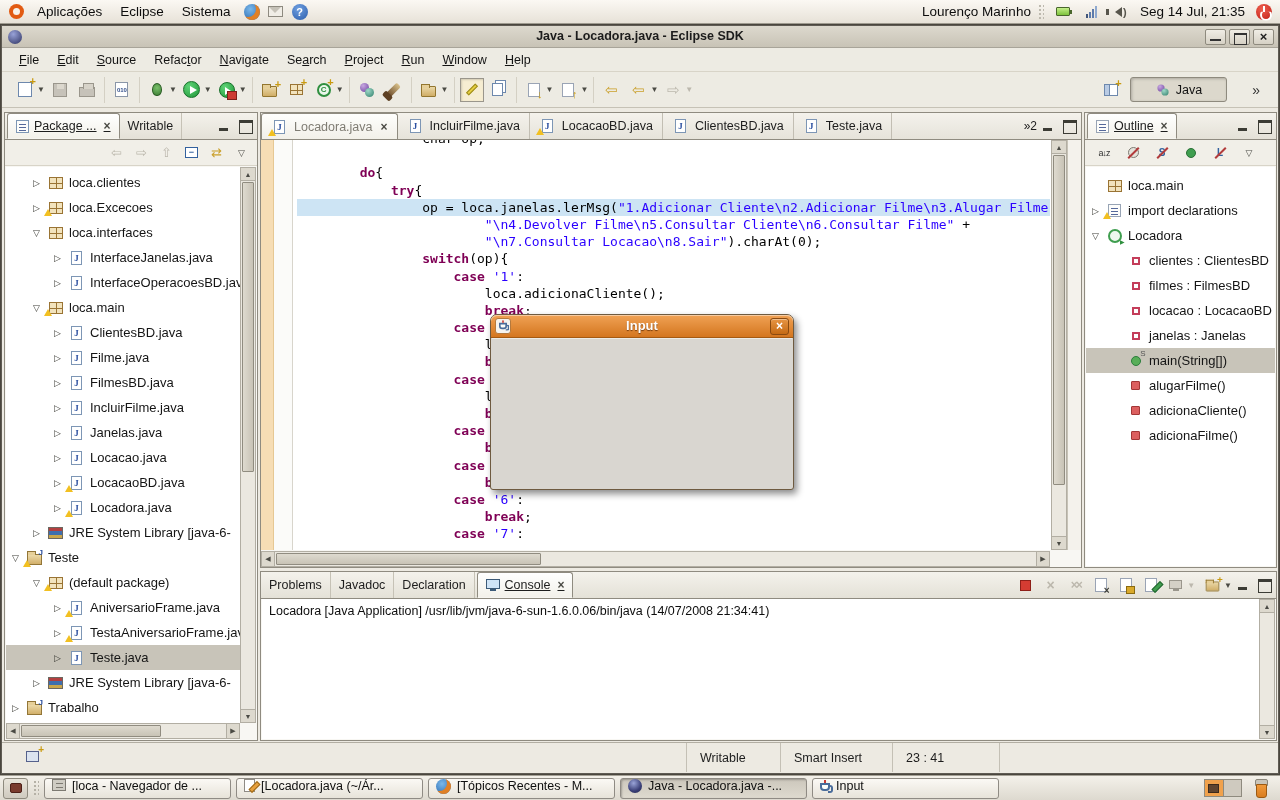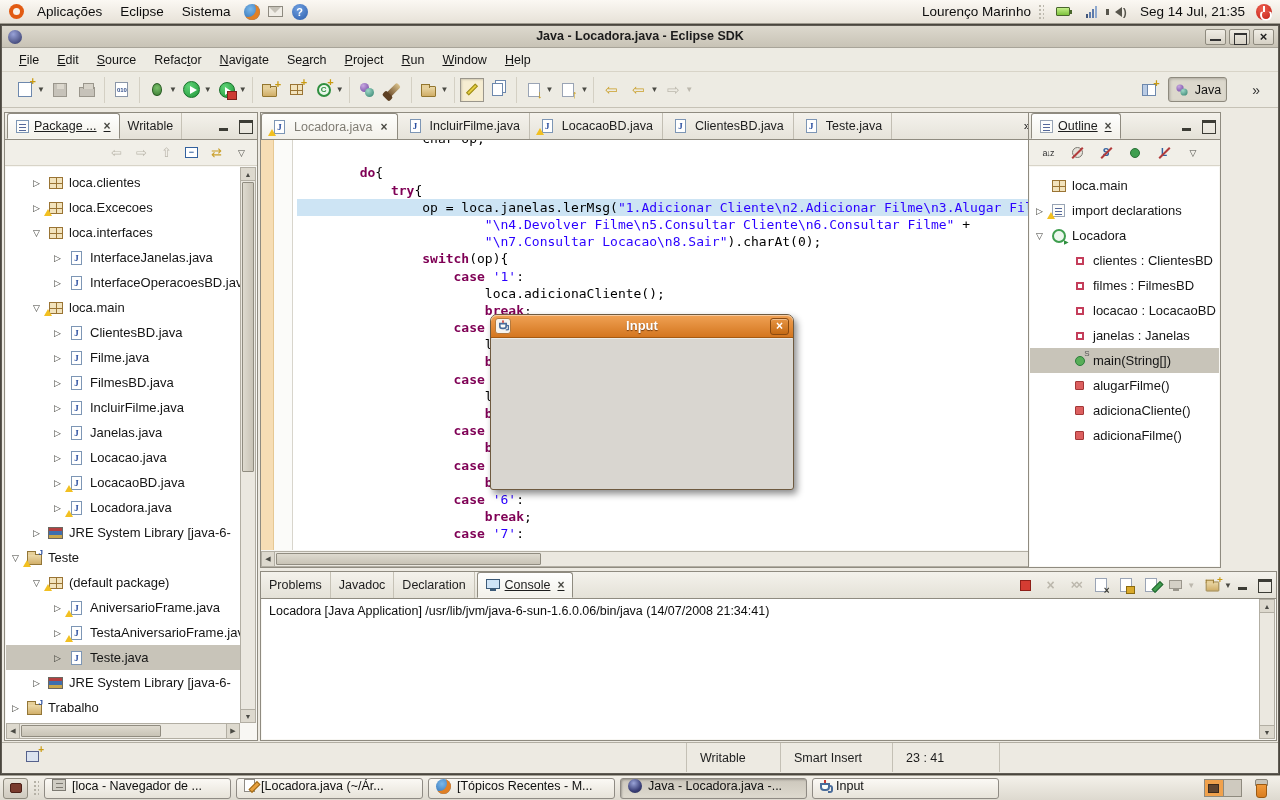--- a/index.html
+++ b/index.html
@@ -103,30 +103,30 @@
   .t-ann::after { position:absolute; right:-4px; bottom:-4px; font-size:11px; font-weight:bold; color:#c99a10; }
   .t-next::after { content:"↓"; }
   .t-prev::after { content:"↑"; }
   .t-lastedit::after { content:"⇦"; color:#caa02c; }
   .t-back::after { content:"⇦"; color:#caa02c; }
   .t-fwd::after { content:"⇨"; color:#bcb8ad; }
   .persp { margin-left:auto; display:flex; align-items:center; padding-right:8px; gap:7px; }
   .p-open { position:relative; width:14px; height:12px; background:#fff; border:1px solid #6d88ad; }
   .p-open::before { content:""; position:absolute; left:0; top:0; bottom:0; width:4px; background:#b9cbe4; border-right:1px solid #6d88ad; }
   .p-open::after { content:"+"; position:absolute; right:-5px; top:-8px; color:#c99a10; font-weight:bold; font-size:11px; }
-  .persp-btn { display:flex; align-items:center; gap:5px; height:25px; padding:0 5px; background:#dcd8cc;
+  .persp-btn { display:flex; align-items:center; gap:5px; height:25px; padding:0 24px; background:#dcd8cc;
     border:1px solid #8e8a7e; border-radius:3px; box-shadow:inset 1px 1px 3px rgba(0,0,0,.22); font-size:12.5px; }
   .overflow-chev { font-size:14px; color:#333; margin:0 10px 0 18px; }
 
   
   .main { position:absolute; top:86px; left:0; right:0; bottom:32px; }
   .panel { position:absolute; background:#f8f7f3; border:1px solid #8f8b80; }
   #pkg { left:2px; top:0; width:254px; height:629px; }
   #edt { left:258px; top:0; width:822px; height:456px; }
-  #out { left:1026px; top:0; width:193px; height:456px; }
+  #out { left:1082px; top:0; width:193px; height:456px; }
   #con { left:258px; top:459px; width:1017px; height:170px; }
 
   .tabrow { position:relative; height:27px; background:linear-gradient(#f4f2ec,#e4e1d7);
     border-bottom:1px solid #8f8b80; display:flex; align-items:stretch; }
   .vtab { display:flex; align-items:center; gap:5px; padding:0 8px; font-size:12.5px; color:#1d1d1d; border-right:1px solid #c6c2b6; white-space:nowrap; }
   .vtab.active { background:linear-gradient(#ffffff,#f3f1ea); border:1px solid #8f8b80; border-bottom:1px solid #f6f5f0; border-radius:3px 3px 0 0; margin-left:2px; position:relative; top:0;text-decoration:underline; }
   .closex { font-size:12px; font-weight:bold; color:#4a4a44; margin-left:2px; line-height:1; }
   .mm { position:absolute; right:5px; top:7px; display:flex; gap:7px; }
   .mmb { position:relative; width:14px; height:12px; }
   .mm-min::after { content:""; position:absolute; left:2px; bottom:1px; width:9px; height:3px; background:#3c3c35; }

